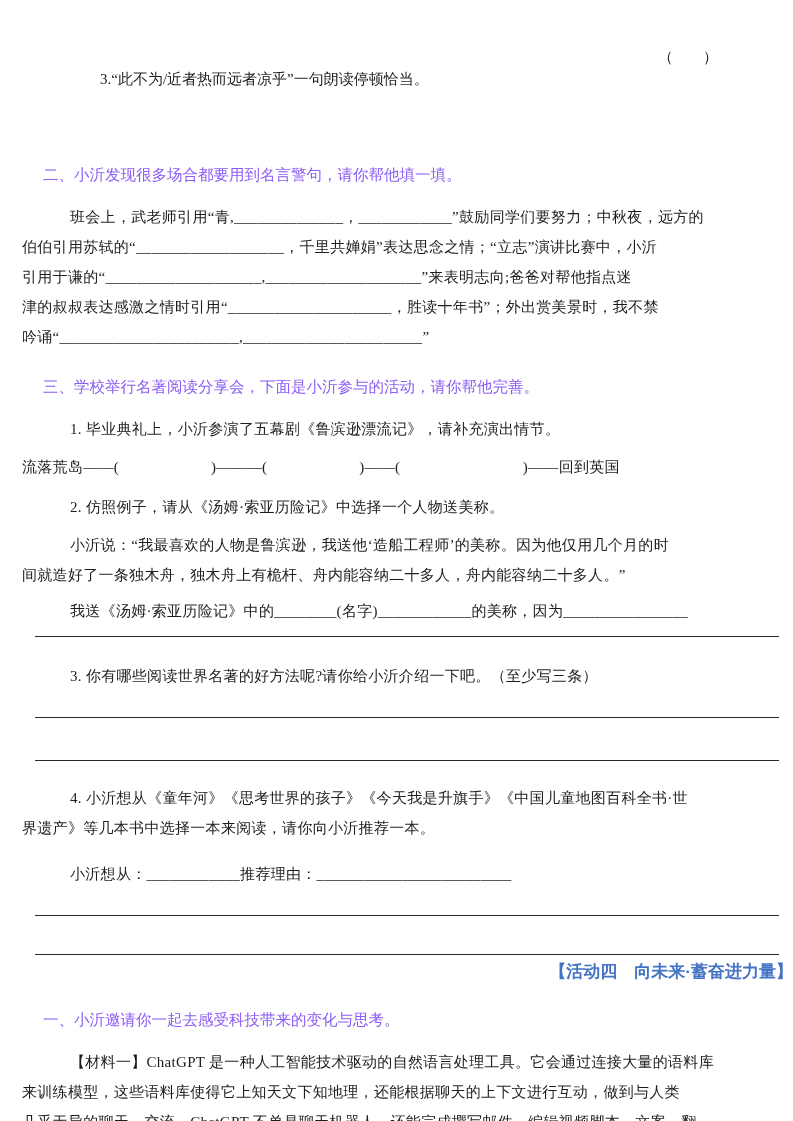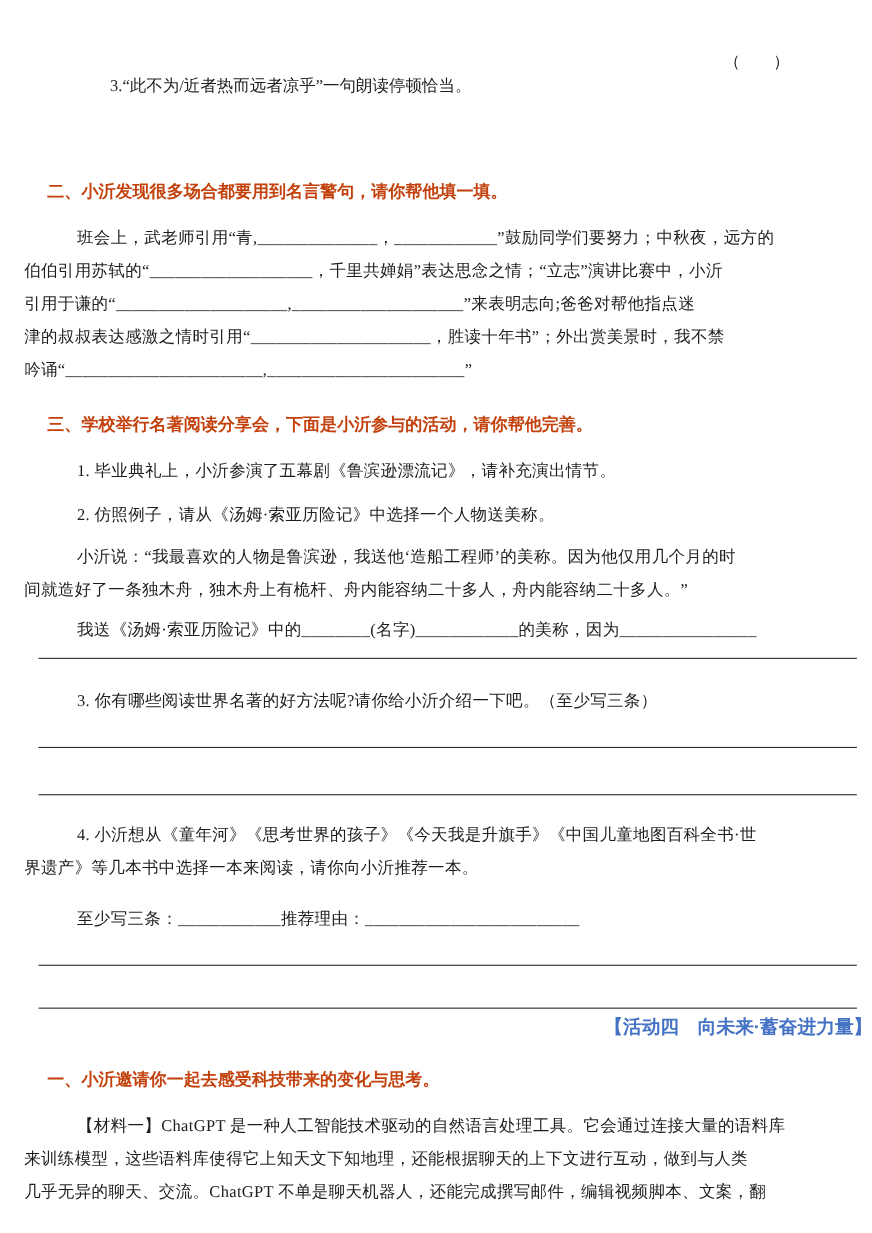--- a/index.html
+++ b/index.html
@@ -18,27 +18,27 @@
   .line {
     padding-left: 22px;
     padding-right: 26px;
     line-height: 30px;
     white-space: pre-wrap;
     letter-spacing: 0.3px;
   }
   .indent { padding-left: 70px; }
   .sec-title {
     font-family: "Liberation Sans", "DejaVu Sans", sans-serif;
-    font-weight: bold;
+    font-weight: normal;
     font-size: 15.5px;
     line-height: 22px;
     padding-left: 43px;
     padding-right: 26px;
     margin: 0;
-    color: #c2410c;
+    color: #8b5cf6;
     white-space: pre-wrap;
   }
   .judge-row {
     position: relative;
     padding-left: 85px;
     line-height: 22px;
     white-space: pre-wrap;
   }
   .judge-bracket { position: absolute; left: 658px; top: 0; }
   .answer-line {
@@ -71,34 +71,35 @@
 
   <h2 class="sec-title mt30">二、小沂发现很多场合都要用到名言警句，请你帮他填一填。</h2>
   <div class="line indent mt16">班会上，武老师引用“青,______________，____________”鼓励同学们要努力；中秋夜，远方的</div>
   <div class="line">伯伯引用苏轼的“___________________，千里共婵娟”表达思念之情；“立志”演讲比赛中，小沂</div>
   <div class="line">引用于谦的“____________________,____________________”来表明志向;爸爸对帮他指点迷</div>
   <div class="line">津的叔叔表达感激之情时引用“_____________________，胜读十年书”；外出赏美景时，我不禁</div>
   <div class="line">吟诵“_______________________,_______________________”</div>
 
   <h2 class="sec-title mt24">三、学校举行名著阅读分享会，下面是小沂参与的活动，请你帮他完善。</h2>
   <div class="line indent mt16">1. 毕业典礼上，小沂参演了五幕剧《鲁滨逊漂流记》，请补充演出情节。</div>
+  <div class="line mt8">流落荒岛——(　　　　　　)———(　　　　　　)——(　　　　　　　　)——回到英国</div>
 
   <div class="line indent mt10">2. 仿照例子，请从《汤姆·索亚历险记》中选择一个人物送美称。</div>
   <div class="line indent mt8">小沂说：“我最喜欢的人物是鲁滨逊，我送他‘造船工程师’的美称。因为他仅用几个月的时</div>
   <div class="line">间就造好了一条独木舟，独木舟上有桅杆、舟内能容纳二十多人，舟内能容纳二十多人。”</div>
   <div class="line indent mt6">我送《汤姆·索亚历险记》中的________(名字)____________的美称，因为________________</div>
   <div class="answer-line mt10"></div>
 
   <div class="line indent mt24">3. 你有哪些阅读世界名著的好方法呢?请你给小沂介绍一下吧。（至少写三条）</div>
   <div class="answer-line mt26"></div>
   <div class="answer-line mt42"></div>
 
   <div class="line indent mt22">4. 小沂想从《童年河》《思考世界的孩子》《今天我是升旗手》《中国儿童地图百科全书·世</div>
   <div class="line">界遗产》等几本书中选择一本来阅读，请你向小沂推荐一本。</div>
-  <div class="line indent mt16">至少写三条：____________推荐理由：_________________________</div>
+  <div class="line indent mt16">小沂想从：____________推荐理由：_________________________</div>
   <div class="answer-line mt26"></div>
   <div class="answer-line mt38"></div>
 
   <h1 class="activity-heading mt4" style="color: rgb(68, 114, 196);">【活动四　向未来·蓄奋进力量】</h1>
 
   <h2 class="sec-title mt24">一、小沂邀请你一起去感受科技带来的变化与思考。</h2>
   <div class="line indent mt16">【材料一】ChatGPT 是一种人工智能技术驱动的自然语言处理工具。它会通过连接大量的语料库</div>
   <div class="line">来训练模型，这些语料库使得它上知天文下知地理，还能根据聊天的上下文进行互动，做到与人类</div>
   <div class="line">几乎无异的聊天、交流。ChatGPT 不单是聊天机器人，还能完成撰写邮件，编辑视频脚本、文案，翻</div>
 

